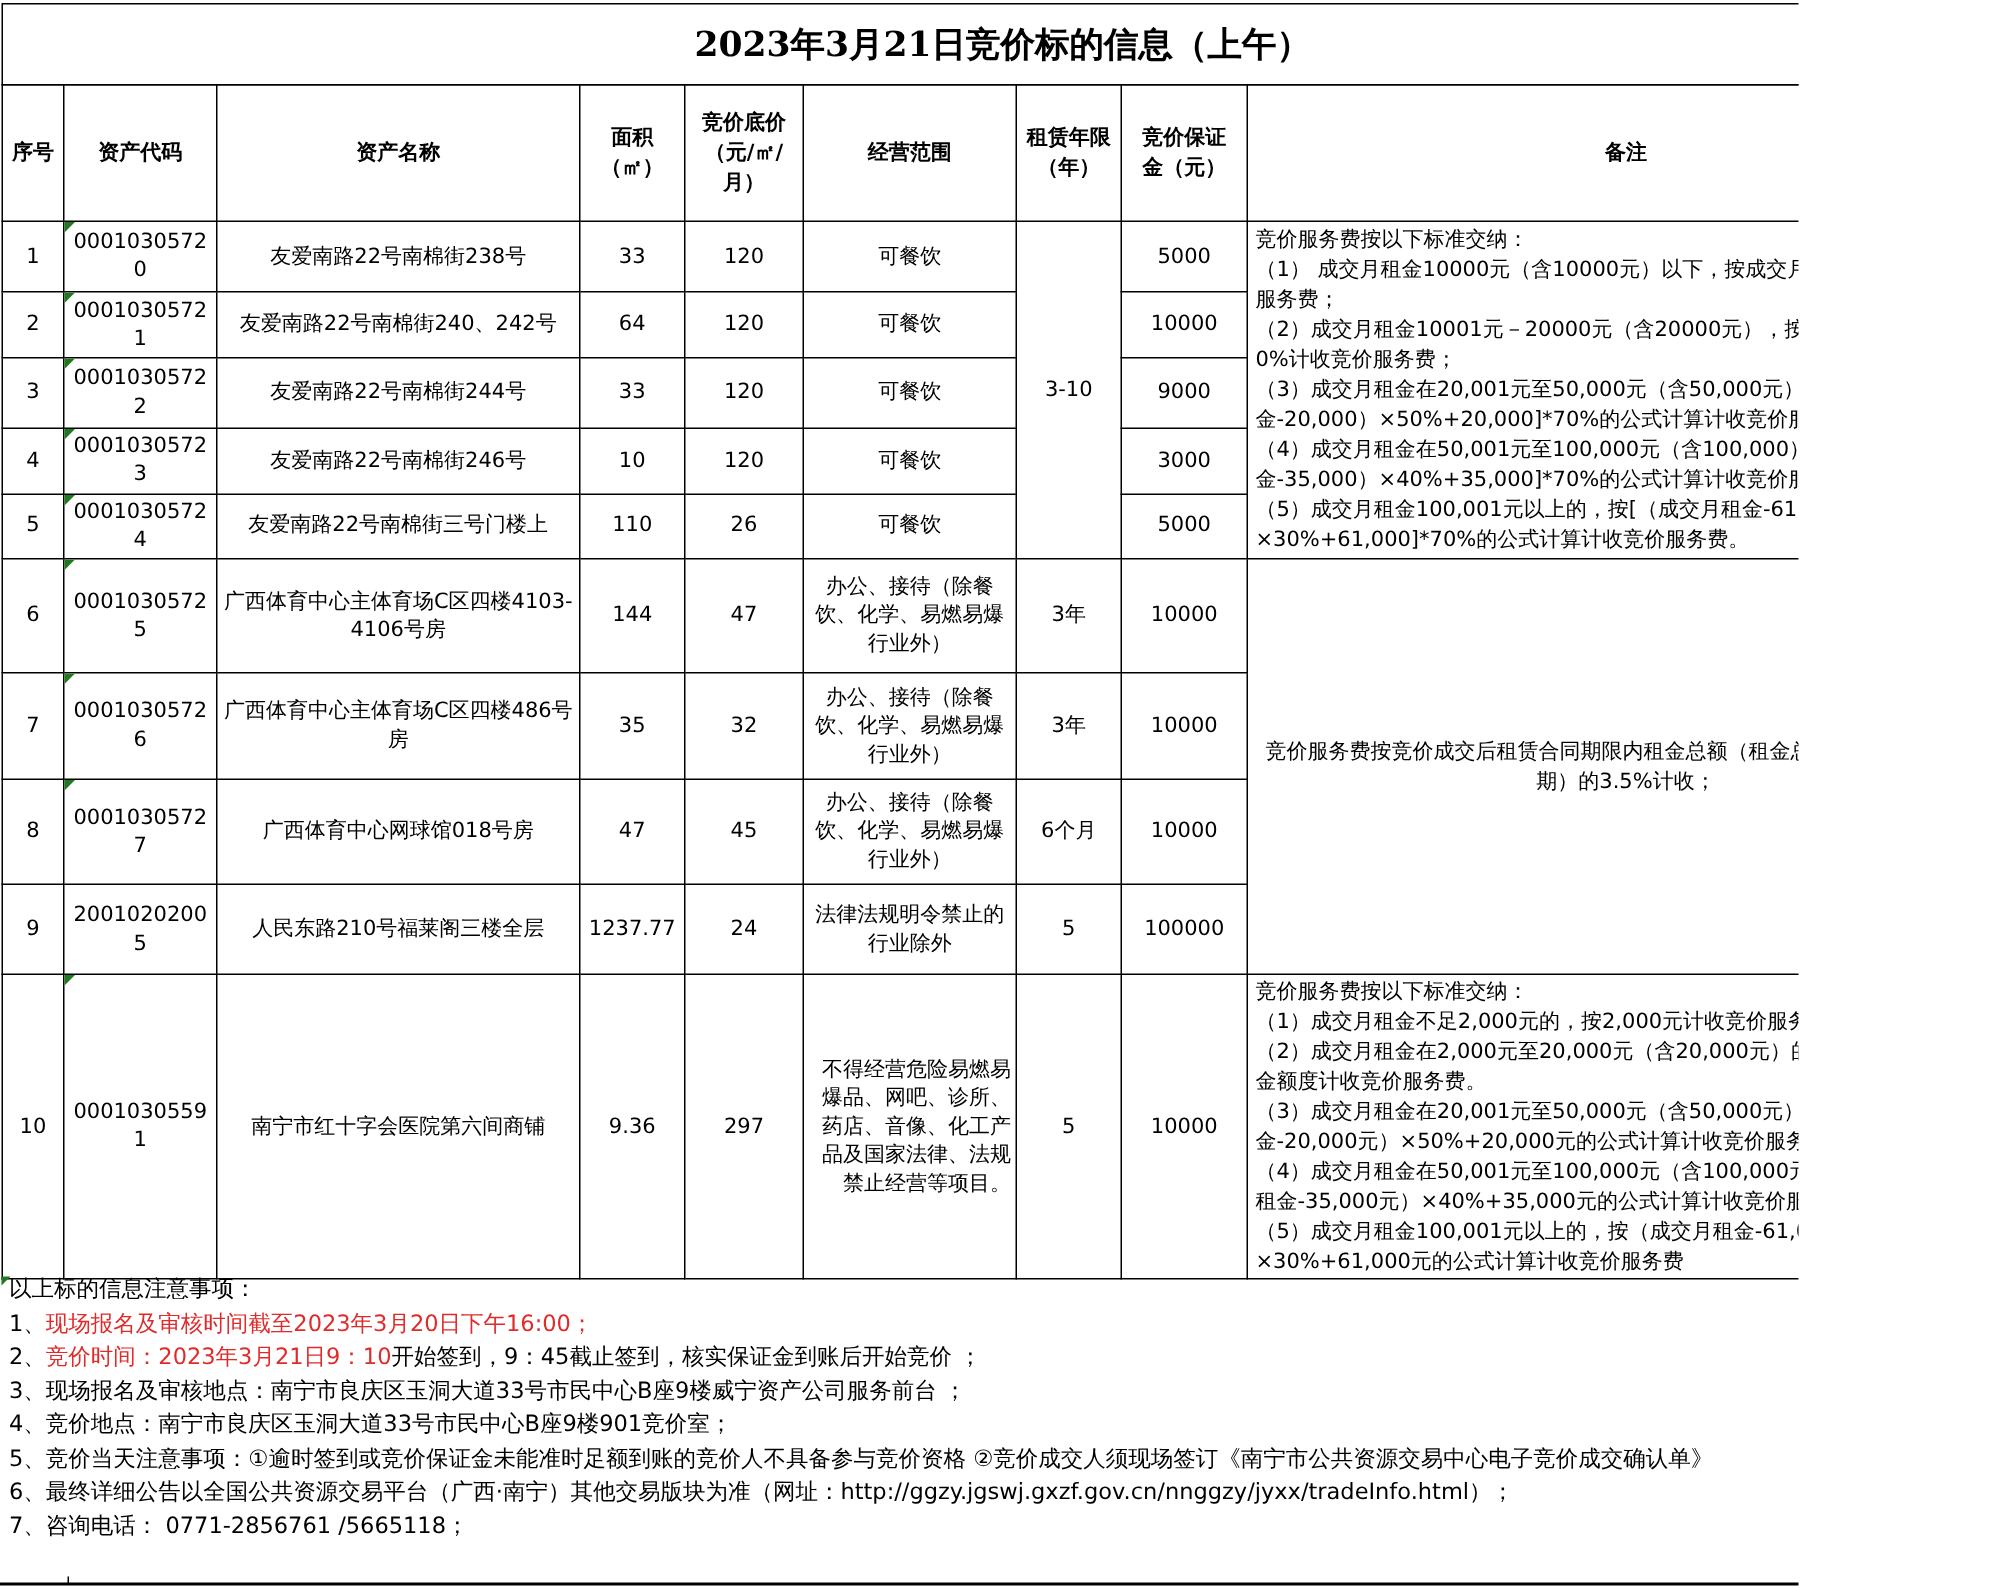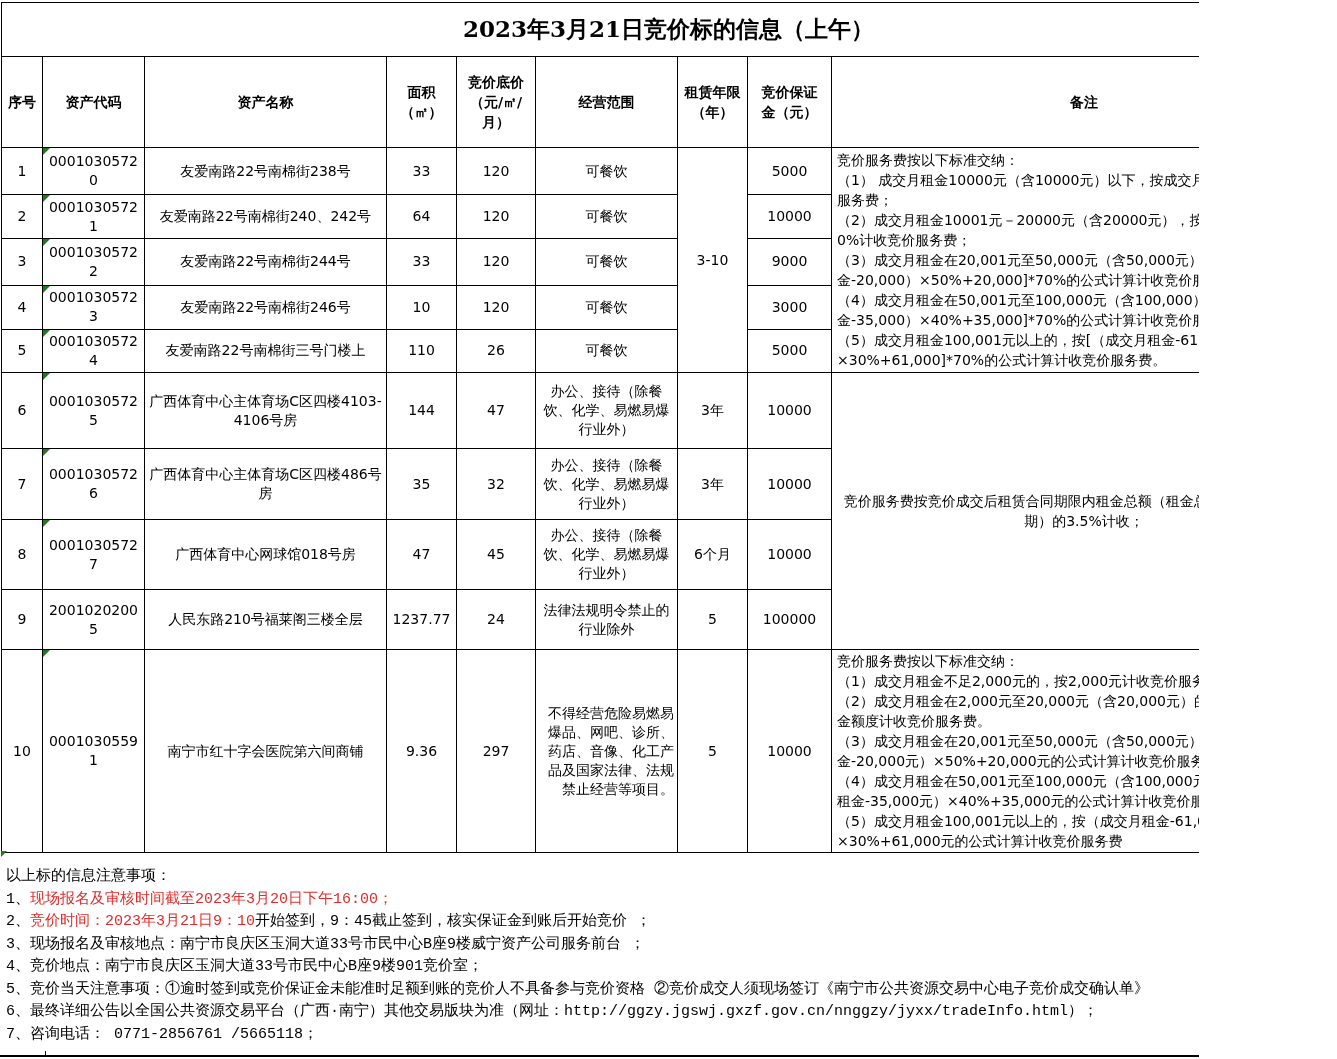--- a/index.html
+++ b/index.html
@@ -20,21 +20,21 @@
   .grid td.remark-row10{text-align:left;vertical-align:middle;white-space:pre-line;line-height:20px;padding:1px 5px;}
   .grid td.code-cell{position:relative;}
 
   tr.hr{height:91px;} tr.r1{height:47px;} tr.r2{height:44px;} tr.r3{height:46px;}
   tr.r4{height:44px;} tr.r5{height:43px;} tr.r6{height:76px;} tr.r7{height:71px;}
   tr.r8{height:70px;} tr.r9{height:60px;} tr.r10{height:201px;}
 
   .tri{position:absolute;left:0;top:0;width:0;height:0;
     border-top:7px solid var(--flag-green,#1f7a1f);border-right:7px solid transparent;}
 
-  .notes{position:absolute;left:6px;top:866px;width:1320px;font-size:15px;line-height:22.5px;font-family:Liberation Mono, monospace;}
+  .notes{position:absolute;left:6px;top:848px;width:1320px;font-size:15px;line-height:22.5px;}
   .notes .red{color:var(--note-red,#e02b2b);}
   .notes-flag{position:absolute;left:1px;top:851px;width:0;height:0;
     border-top:6px solid var(--flag-green,#1f7a1f);border-right:6px solid transparent;}
 
   .bottom-line{position:absolute;left:0;top:1055px;width:1337px;height:2px;background:#000;}
   .bottom-tick{position:absolute;left:45px;top:1051px;width:1px;height:5px;background:#000;}
 </style>
 </head>
 <body>
 

